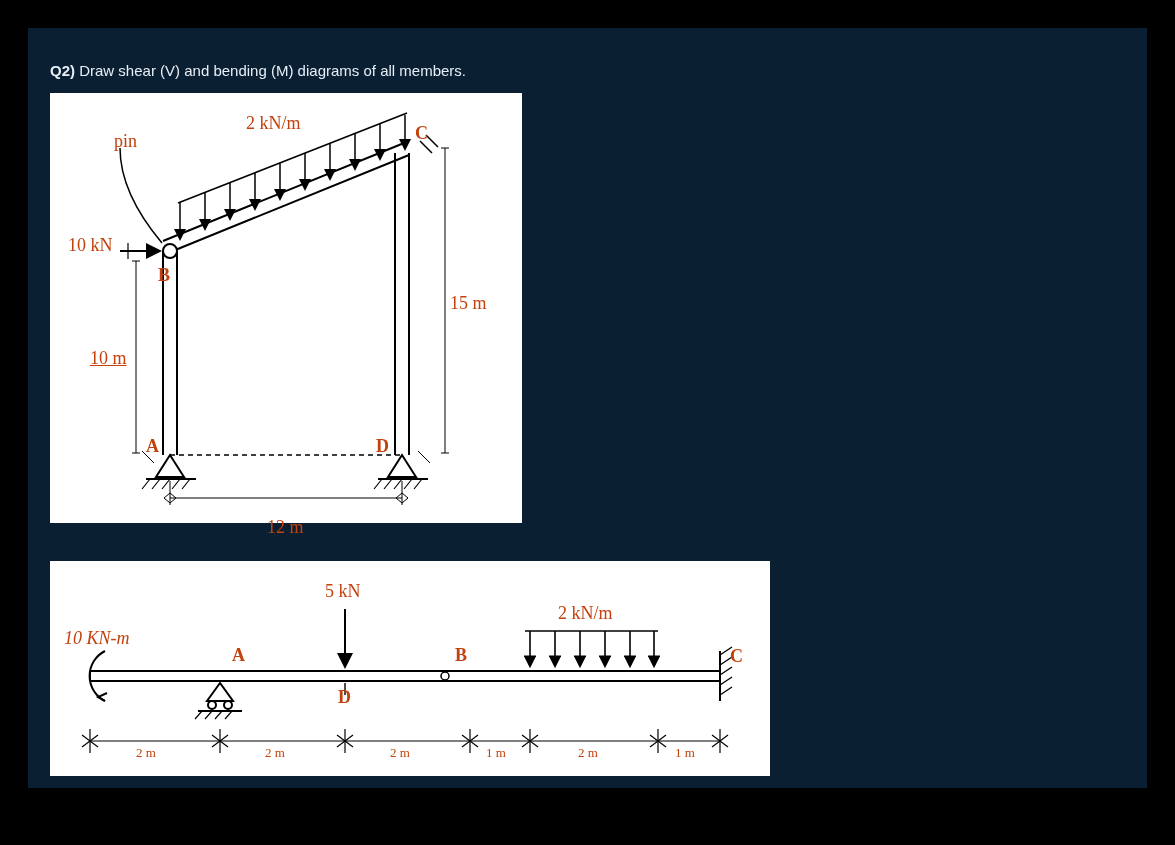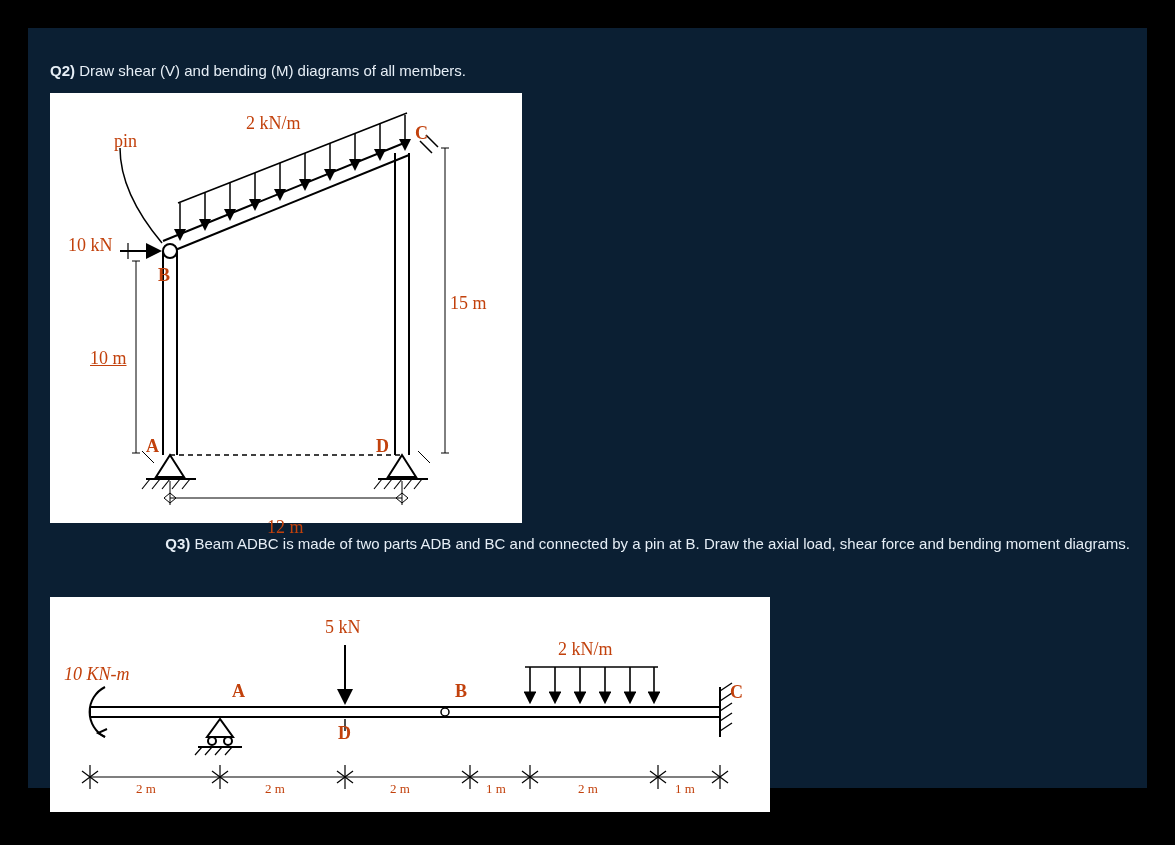--- a/index.html
+++ b/index.html
@@ -162,26 +162,22 @@
     <div class="fig-label bold" style="left:365px; top:30px;">C</div>
     <div class="fig-label" style="left:18px; top:142px; ">10 kN</div>
     <div class="fig-label bold" style="left:108px; top:172px;">B</div>
     <div class="fig-label" style="left:400px; top:200px;">15 m</div>
     <div class="fig-label" style="left:40px; top:255px;text-decoration:underline;">10 m</div>
     <div class="fig-label bold" style="left:96px; top:343px;">A</div>
     <div class="fig-label bold" style="left:326px; top:343px;">D</div>
     <div class="fig-label" style="left:217px; top:396px;margin-top:28px;">12 m</div>
   </div>
 
-  <div class="prompt" style="left:22px; top:505px; width:1080px;">
-    <span class="q-tag">Q3)</span>
-    <span>Beam ADBC is made of two parts ADB and BC and connected by a pin at B. Draw the axial load, shear force and bending moment diagrams.</span>
-  </div>
-
-  <div class="figure" style="left:22px; top:533px; width:720px; height:215px;margin-top:36px;">
+
+  <div class="figure" style="left:22px; top:533px; width:720px; height:215px;">
 
     <svg width="720" height="215" viewBox="0 0 720 215">
       <defs>
         <marker id="ah3" markerWidth="8" markerHeight="8" refX="6" refY="4" orient="auto">
           <path d="M0,0 L8,4 L0,8 Z" fill="#000"></path>
         </marker>
       </defs>
 
       <g stroke="#000" stroke-width="2" fill="none">
         <line x1="40" y1="110" x2="670" y2="110"></line>

